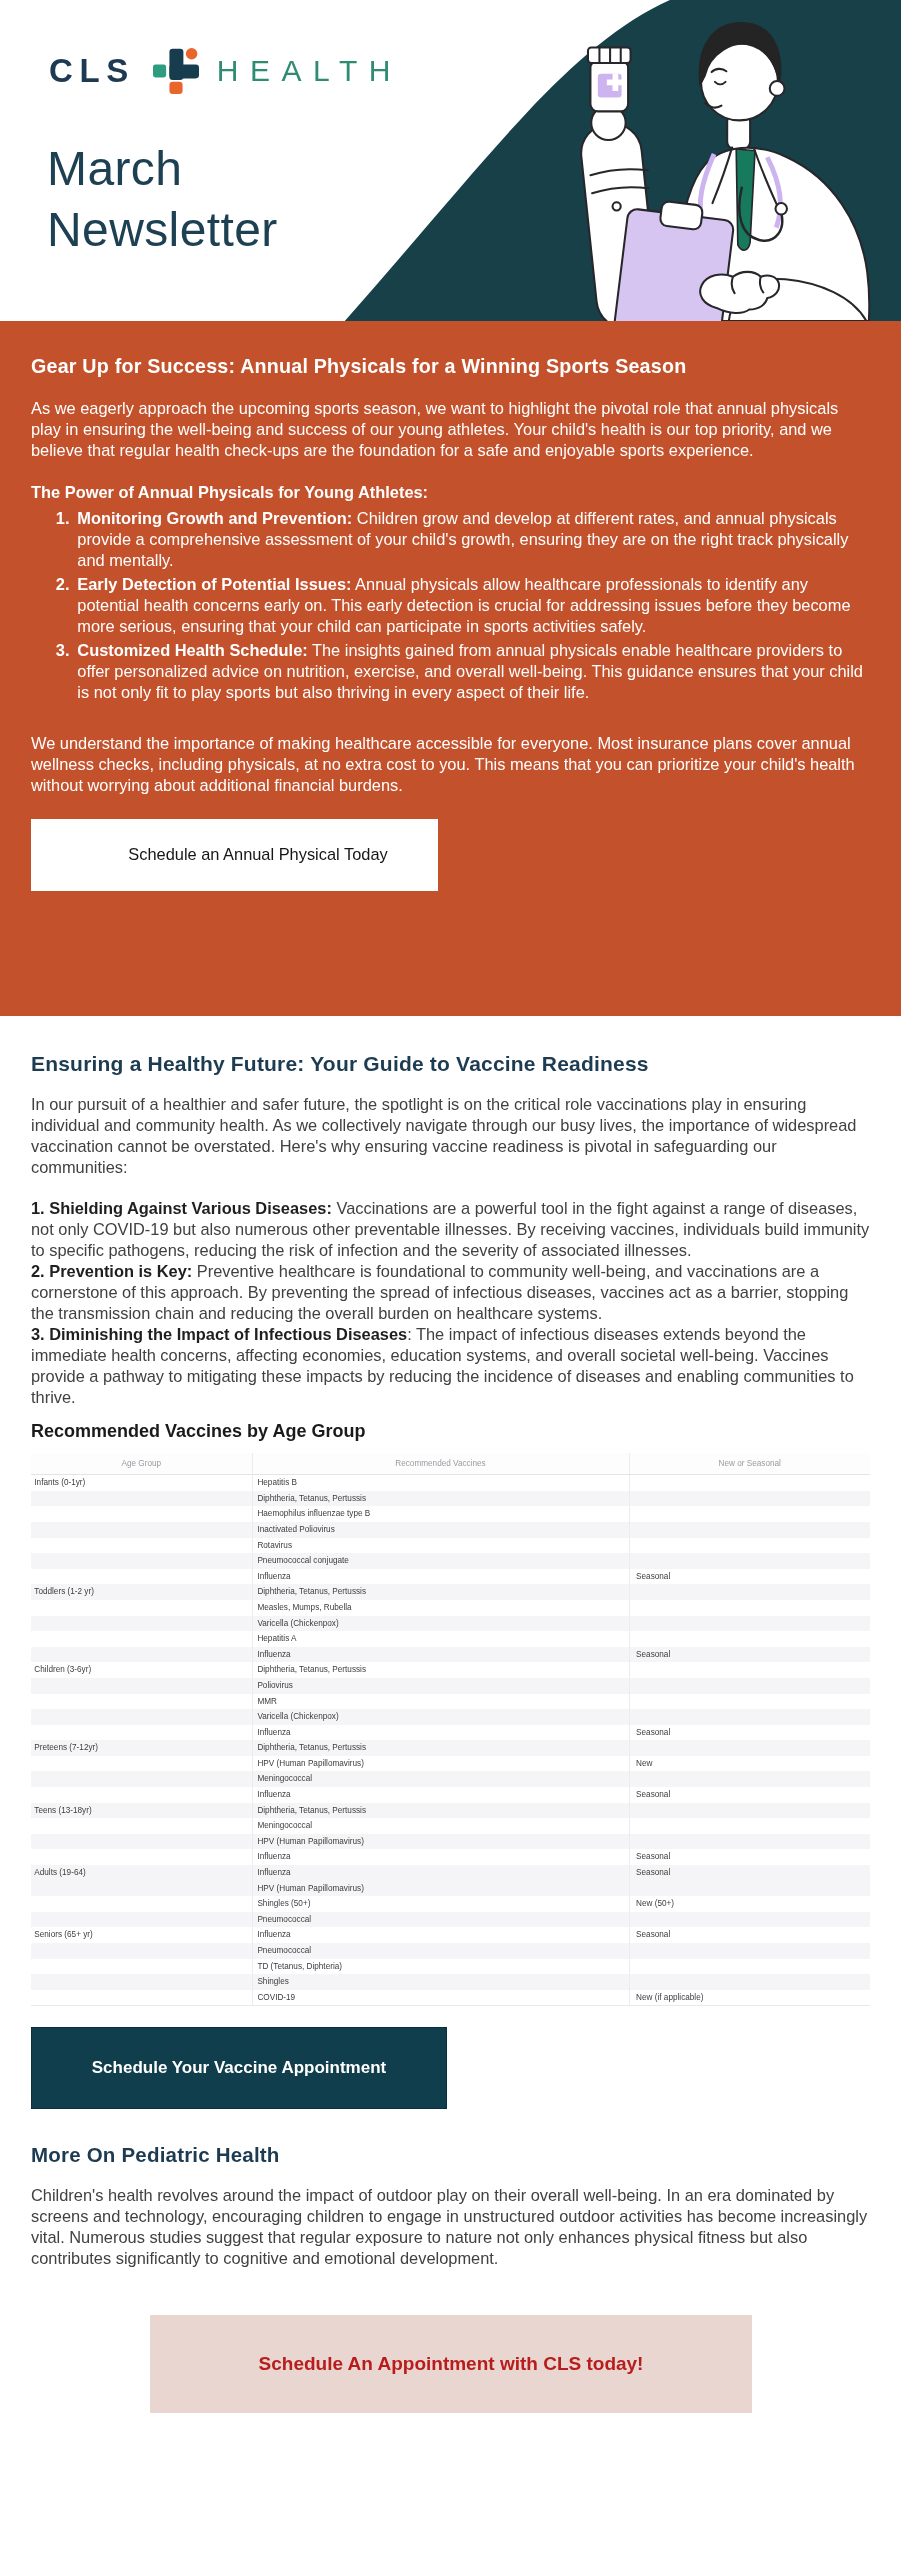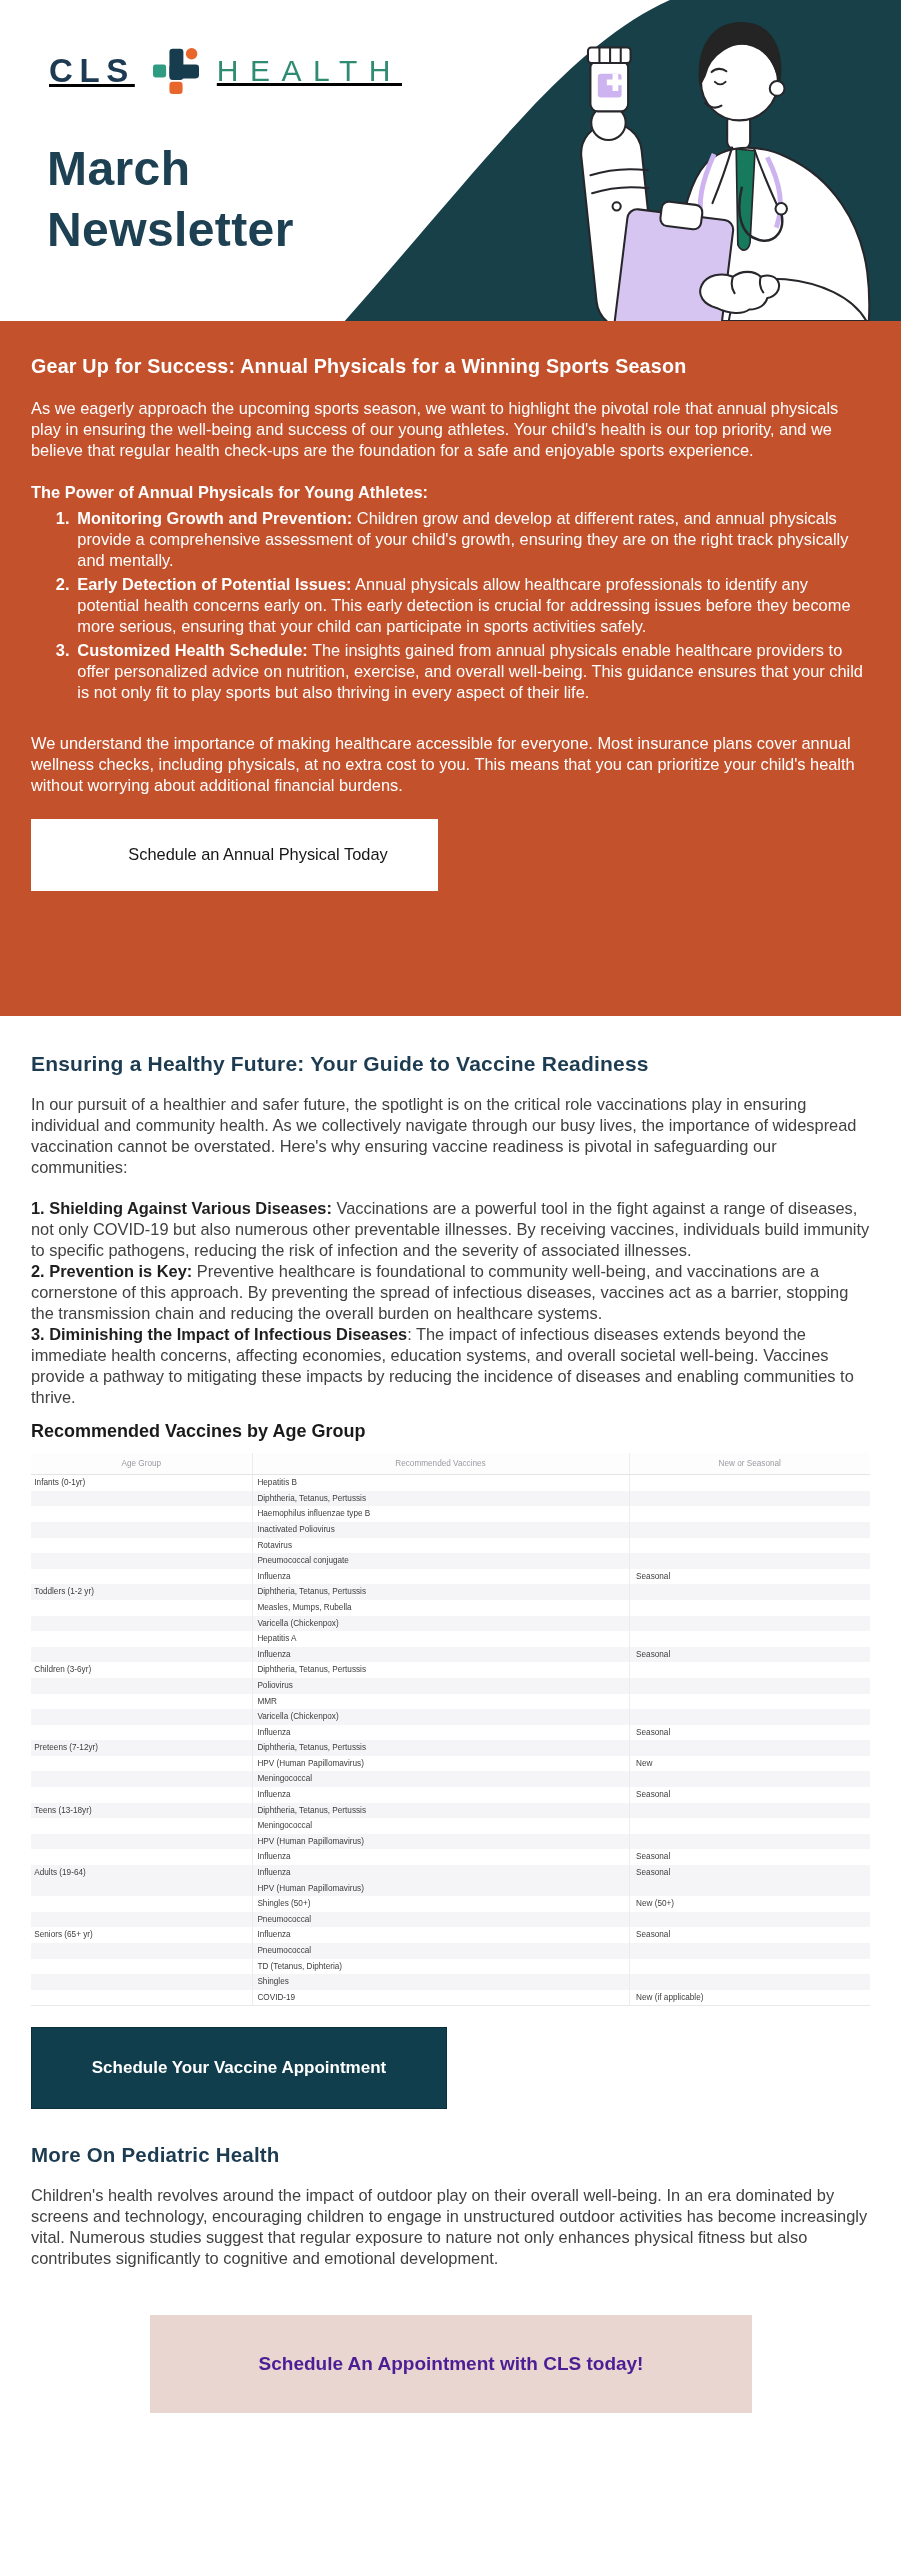--- a/index.html
+++ b/index.html
@@ -2,26 +2,26 @@
 <html style="font-size:13px"><head>
 <meta charset="utf-8">
 <style>
   html,body{margin:0;padding:0;background:#ffffff;}
   .page{position:relative;width:902px;height:2576px;overflow:hidden;background:#ffffff;
         font-family:"Liberation Sans","DejaVu Sans",sans-serif;}
 
   
   .header{position:relative;height:321px;background:#ffffff;}
   .hero{position:absolute;top:0;right:0;display:block;}
-  .logo{position:absolute;left:49px;top:48px;display:flex;align-items:center;gap:18px;text-decoration:underline;}
+  .logo{position:absolute;left:49px;top:48px;display:flex;align-items:center;gap:18px;}
   .logo-cls{font-size:33px;font-weight:700;letter-spacing:6.6px;color:#1d3a52;}
   .logo-health{font-size:30px;font-weight:400;letter-spacing:11.5px;color:#2f8c72;}
   .logo-cross{display:block;}
   .title{position:absolute;left:47px;top:138px;margin:0;font-size:48px;line-height:1.28;
-         font-weight:700;color:#1d4153;white-space:pre-line;letter-spacing:0.4px;}
+         font-weight:400;color:#1d4153;white-space:pre-line;letter-spacing:0.4px;}
 
   
   .orange{box-sizing:border-box;height:695px;background:#c3512c;padding:34px 31px 0;color:#ffffff;}
   .orange h2{margin:0;font-size:19.7px;font-weight:700;letter-spacing:0.2px;}
   .orange p,.orange li{font-size:16.4px;line-height:21px;}
   .orange .intro{margin:19.7px 0 0;}
   .list-title{margin:21px 0 0;font-weight:700;}
   .orange ol{margin:4.9px 0 0;padding-left:43px;}
   .orange li{margin-bottom:3.3px;padding-left:3.3px;}
   .orange li::marker{font-weight:700;}
@@ -49,21 +49,21 @@
   .vax td.c0{padding-left:3.3px;}
   .vax td.c2{padding-left:6.6px;}
   .vax tr.stripe{background:#f5f5f7;}
   .vax tbody tr:last-child td{border-bottom:0.8px solid #e9e9ec;}
 
   .btn-teal{margin-top:21px;width:416px;height:82px;background:#113e4c;border:0.8px solid #0c2f3a;
             color:#ffffff;font-size:17px;font-weight:700;}
 
   .ped-heading{margin-top:34px !important;font-size:20.5px !important;}
   .ped-text{margin-top:18px !important;}
-  .btn-beige{margin:46px auto 0;width:602px;height:98px;background:#e9d6d0;color:#4c1d95;
+  .btn-beige{margin:46px auto 0;width:602px;height:98px;background:#e9d6d0;color:#b91c1c;
              font-size:19px;font-weight:700;}
 </style>
 </head>
 <body>
 
 <div class="page">
 
   <header class="header">
     <svg class="hero" width="574" height="321" viewBox="0 0 700 392" aria-hidden="true">
       <path d="M417,0 C358,26 300,76 242,138 C178,206 112,288 20,392 L700,392 L700,0 Z" fill="#174049"></path>

